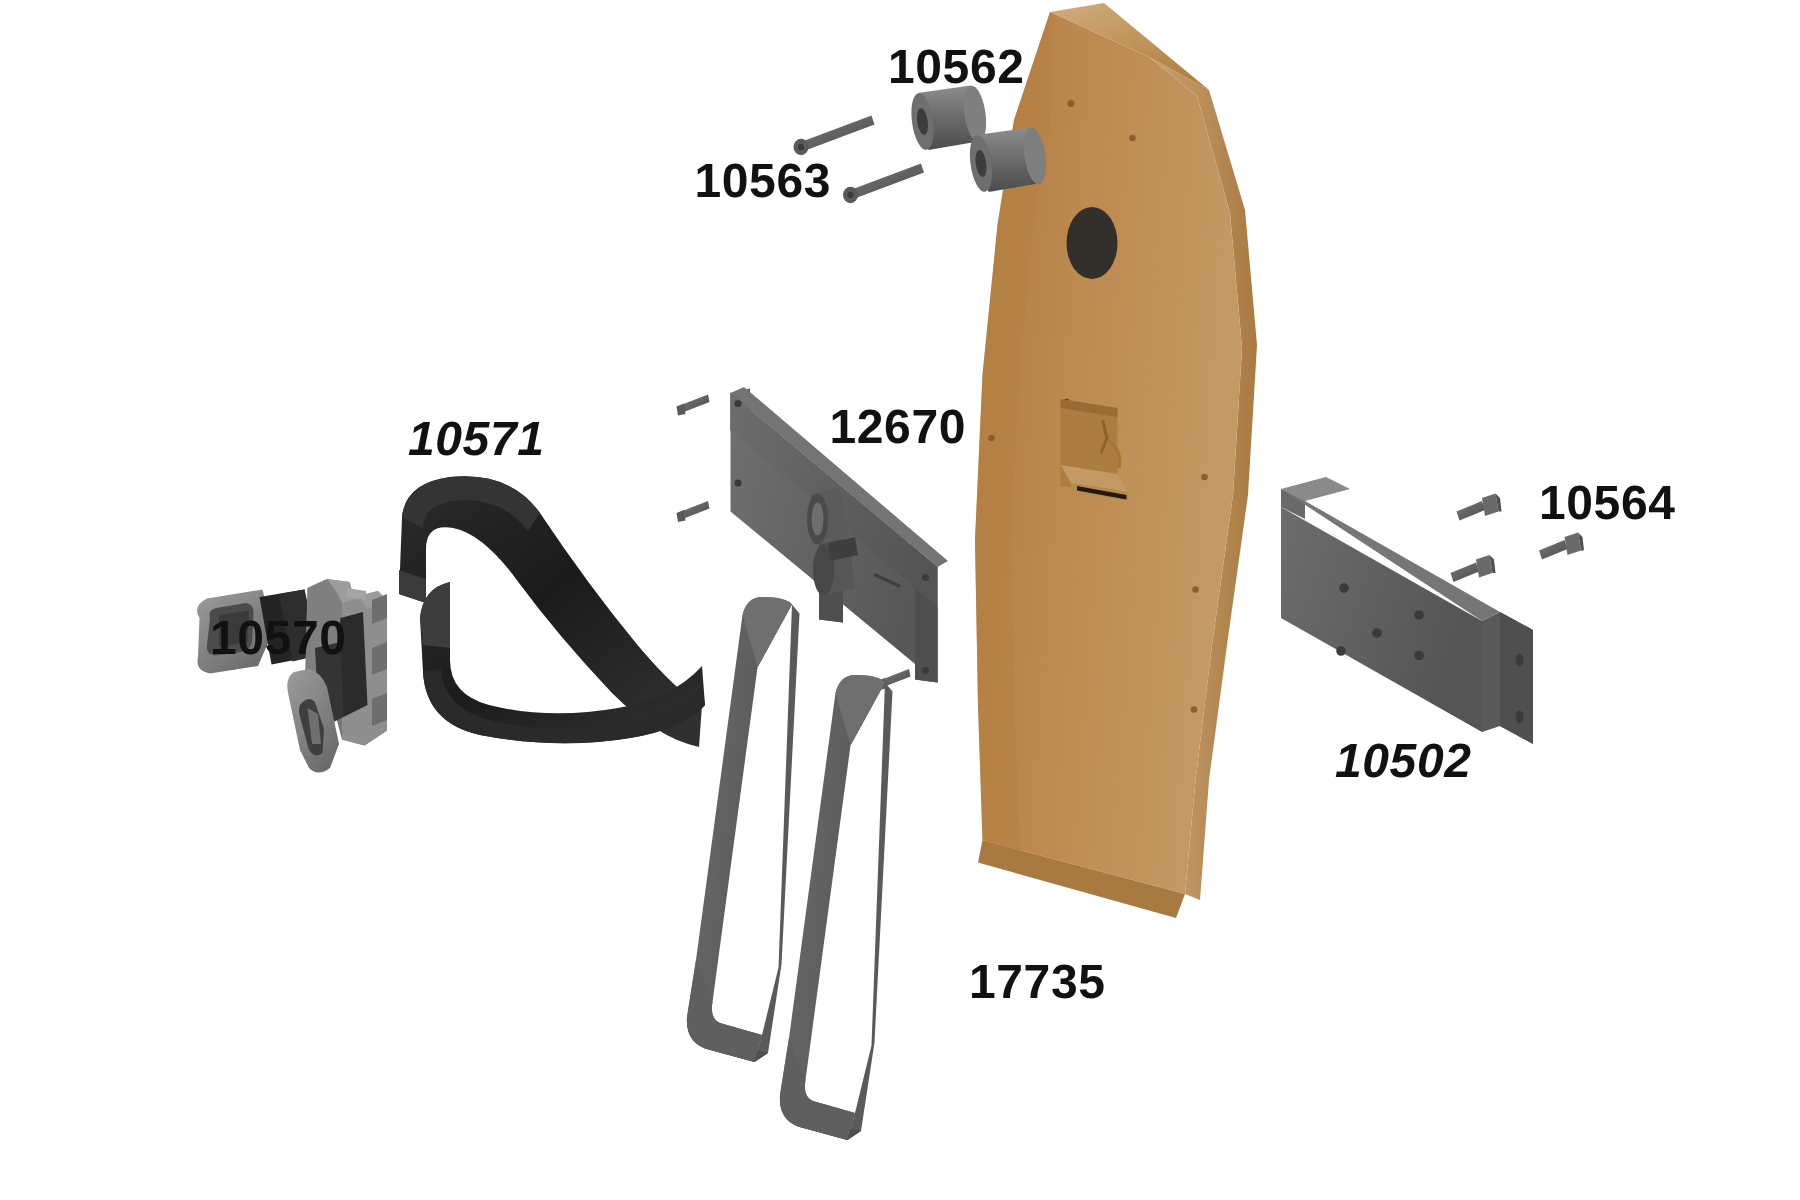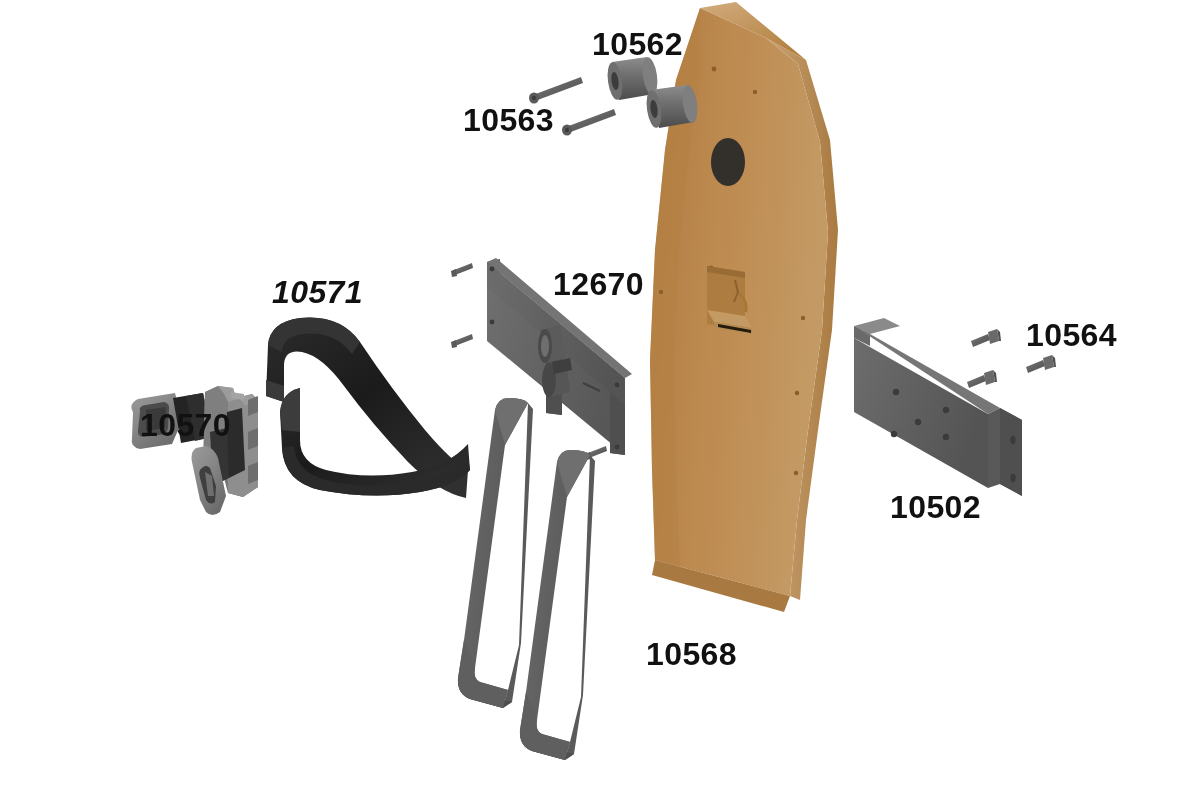--- a/index.html
+++ b/index.html
@@ -287,16 +287,16 @@
     </g>
   </g>
 </svg>
 
 <div class="lbl" style="left:592px;top:26px;">10562</div>
 <div class="lbl" style="left:463px;top:102px;">10563</div>
 <div class="lbl" style="left:272px;top:274px;font-style:italic;">10571</div>
 <div class="lbl" style="left:553px;top:266px;">12670</div>
 <div class="lbl" style="left:1026px;top:317px;">10564</div>
 <div class="lbl" style="left:140px;top:360px;margin-top:47px;">10570</div>
-<div class="lbl" style="left:890px;top:489px;">10502</div>
-<div class="lbl" style="left:646px;top:636px;">10568</div>
+<div class="lbl" style="left:890px;top:489px;font-style:italic;">10502</div>
+<div class="lbl" style="left:646px;top:636px;">17735</div>
 
 </div>
 
 </body></html>

